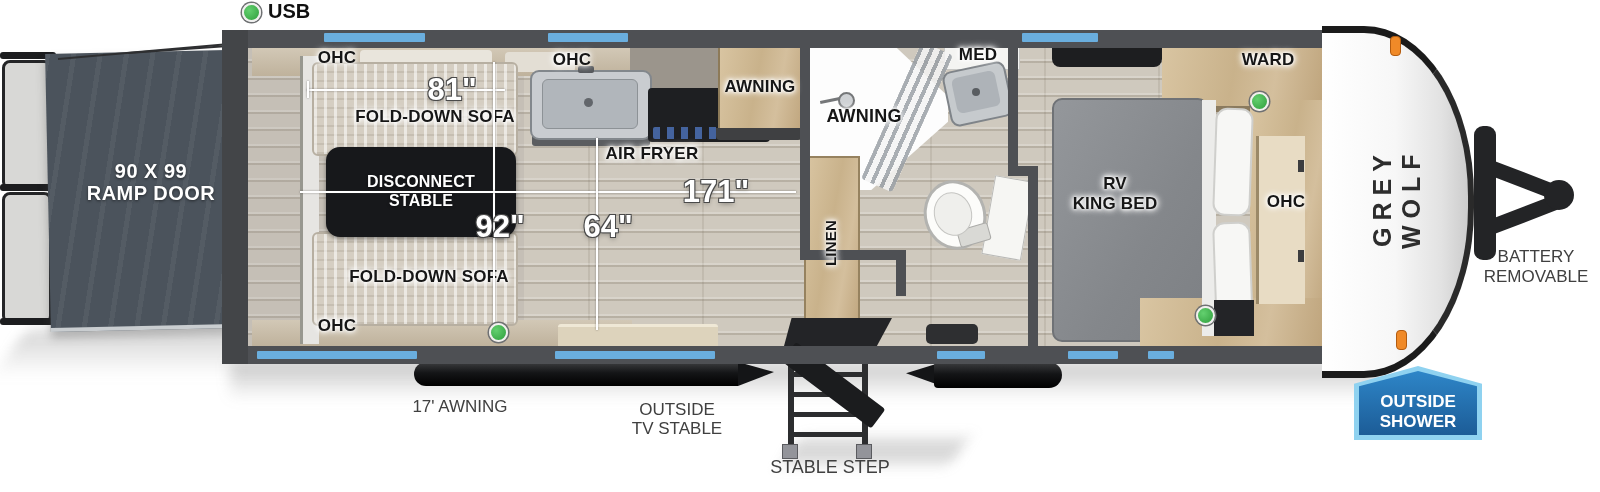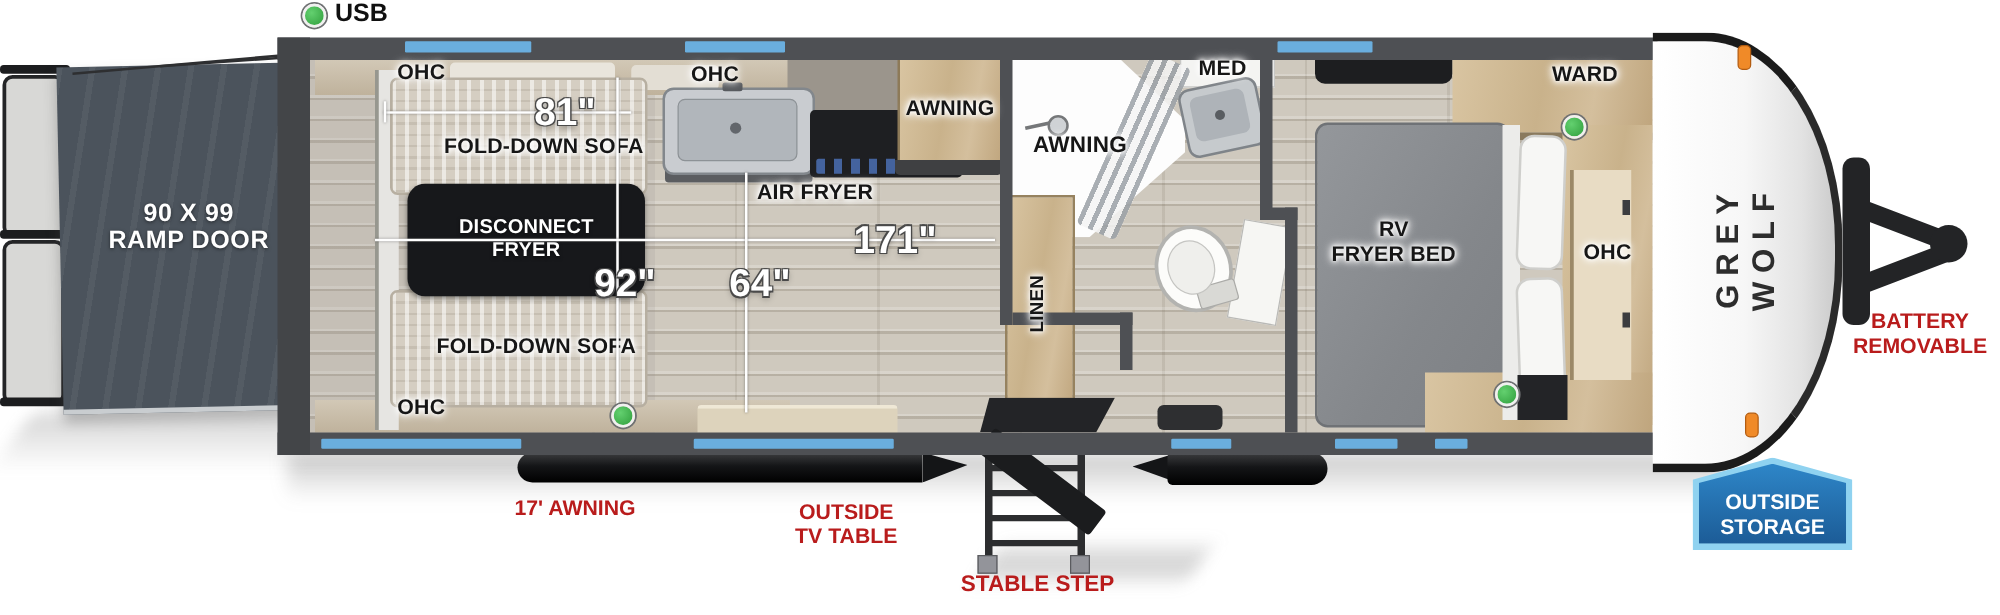--- a/index.html
+++ b/index.html
@@ -11,21 +11,21 @@
        font-weight:700;font-size:17px;color:#161616;letter-spacing:.2px;
        text-shadow:0 0 3px #fff,0 0 5px #fff,0 0 7px #fff,0 0 9px #fff;z-index:30;}
   .lbl.small{font-size:15px;}
   .lbl.white{color:#fff;text-shadow:0 1px 3px rgba(0,0,0,.55);}
   .lbl.vert{writing-mode:vertical-rl;transform:translate(-50%,-50%) rotate(180deg);}
   .dim{position:absolute;transform:translate(-50%,-50%);white-space:nowrap;
        font-weight:800;font-size:31px;color:#fff;z-index:32;
        text-shadow:1px 1px 0 #4a4a4a,-1px -1px 0 #4a4a4a,1px -1px 0 #4a4a4a,-1px 1px 0 #4a4a4a,0 2px 5px rgba(0,0,0,.35);}
   .dimline{position:absolute;background:#fff;box-shadow:0 0 2px rgba(60,60,60,.6);z-index:31;}
   .ext-lbl{position:absolute;transform:translate(-50%,-50%);white-space:nowrap;
-       font-weight:700;font-size:17px;color:#b91c1c;z-index:30;}
+       font-weight:400;font-size:17px;color:#404040;z-index:30;}
   
   .wall{position:absolute;background:#4e5054;z-index:10;}
   .window{position:absolute;background:#6aaede;height:9px;z-index:12;border-radius:1px;}
   .floor{position:absolute;left:248px;top:48px;width:1074px;height:302px;z-index:2;
          background-color:#cfc9be;
          background-image:
            repeating-linear-gradient(0deg, rgba(255,255,255,.20) 0 2px, transparent 2px 17px),
            repeating-linear-gradient(0deg, transparent 0 15px, rgba(122,112,95,.28) 15px 17px),
            repeating-linear-gradient(90deg, transparent 0 112px, rgba(122,112,95,.16) 112px 114px);}
   .garage-tint{position:absolute;left:248px;top:48px;width:276px;height:302px;z-index:3;
@@ -88,21 +88,21 @@
   <div class="abs" style="left:360px;top:50px;width:132px;height:22px;background:#e9e5dc;border-radius:4px;z-index:5;"></div>
   <div class="abs" style="left:505px;top:52px;width:70px;height:20px;background:#e3ded4;border-radius:4px;z-index:5;"></div>
   <div class="abs woodband" style="left:252px;top:320px;width:380px;height:26px;z-index:4;"></div>
   <div class="abs" style="left:300px;top:56px;width:16px;height:288px;background:#e6e5e2;border-left:3px solid #97978f;z-index:5;"></div>
 
   <div class="sofa" style="left:312px;top:62px;width:202px;height:90px;"></div>
   <div class="sofa" style="left:312px;top:232px;width:202px;height:90px;"></div>
 
   <div class="abs" style="left:326px;top:147px;width:190px;height:90px;background:#17181b;border-radius:14px;z-index:6;box-shadow:0 2px 4px rgba(0,0,0,.4);"></div>
   <div class="lbl white" style="left:421px;top:182px;font-size:16px;">DISCONNECT</div>
-  <div class="lbl white" style="left:421px;top:201px;font-size:16px;">FRYER</div>
+  <div class="lbl white" style="left:421px;top:201px;font-size:16px;">STABLE</div>
 
   <div class="lbl" style="left:337px;top:58px;">OHC</div>
   <div class="lbl" style="left:337px;top:326px;">OHC</div>
   <div class="lbl" style="left:435px;top:117px;">FOLD-DOWN SOFA</div>
   <div class="lbl" style="left:429px;top:277px;">FOLD-DOWN SOFA</div>
 
   <div class="usb-dot" style="left:489px;top:323px;"></div>
 
   <div class="abs" style="left:630px;top:48px;width:90px;height:44px;background:#9b958c;z-index:4;"></div>
   <div class="abs" style="left:530px;top:70px;width:118px;height:66px;background:#c9ccd0;border:2px solid #82878c;border-radius:9px;z-index:6;"></div>
@@ -157,21 +157,21 @@
   <div class="abs wood" style="left:1250px;top:100px;width:72px;height:240px;z-index:5;"></div>
   <div class="abs" style="left:1256px;top:136px;width:46px;height:168px;background:#e8dcc4;border-left:3px solid #9b8968;z-index:6;"></div>
   <div class="abs" style="left:1298px;top:160px;width:6px;height:12px;background:#3c3d3f;z-index:7;"></div>
   <div class="abs" style="left:1298px;top:250px;width:6px;height:12px;background:#3c3d3f;z-index:7;"></div>
   <div class="abs wood" style="left:1140px;top:298px;width:182px;height:48px;z-index:5;"></div>
   <div class="abs" style="left:1214px;top:300px;width:40px;height:36px;background:#232427;z-index:6;"></div>
   <div class="usb-dot" style="left:1250px;top:92px;"></div>
   <div class="usb-dot" style="left:1196px;top:306px;"></div>
 
   <div class="lbl" style="left:1115px;top:184px;text-align:right;">RV</div>
-  <div class="lbl" style="left:1115px;top:204px;">FRYER BED</div>
+  <div class="lbl" style="left:1115px;top:204px;">KING BED</div>
   <div class="lbl" style="left:1268px;top:60px;text-align:right;">WARD</div>
   <div class="lbl" style="left:1286px;top:202px;">OHC</div>
 
   <div class="dimline" style="left:307px;top:89px;width:198px;height:2px;"></div>
   <div class="dimline" style="left:307px;top:81px;width:2px;height:17px;"></div>
   <div class="dim" style="left:452px;top:90px;">81"</div>
 
   <div class="dimline" style="left:493px;top:62px;width:2px;height:268px;"></div>
   <div class="dim" style="left:500px;top:227px;">92"</div>
 
@@ -207,34 +207,34 @@
               background:linear-gradient(180deg,#3d3e40,#141517 45%,#000);"></div>
   <div class="abs" style="left:738px;top:362px;width:36px;height:24px;background:#141517;z-index:9;
               clip-path:polygon(0 0,100% 42%,0 100%);"></div>
   <div class="abs" style="left:1036px;top:354px;width:10px;height:12px;background:#1a1b1d;z-index:8;"></div>
   <div class="abs" style="left:906px;top:364px;width:30px;height:20px;background:#141517;z-index:9;
               clip-path:polygon(100% 0,0 46%,100% 100%);"></div>
   <div class="abs" style="left:934px;top:362px;width:128px;height:26px;border-radius:4px 13px 13px 4px;z-index:9;
               background:linear-gradient(180deg,#3d3e40,#141517 45%,#000);"></div>
   <div class="ext-lbl" style="left:460px;top:407px;">17' AWNING</div>
   <div class="ext-lbl" style="left:677px;top:410px;">OUTSIDE</div>
-  <div class="ext-lbl" style="left:677px;top:429px;">TV TABLE</div>
+  <div class="ext-lbl" style="left:677px;top:429px;">TV STABLE</div>
 
   <div class="abs" style="left:796px;top:342px;width:112px;height:24px;background:#1b1c1e;border-radius:3px;transform:rotate(37deg);transform-origin:left top;z-index:7;"></div>
   <div class="abs" style="left:788px;top:352px;width:6px;height:96px;background:#2c2d2f;z-index:6;"></div>
   <div class="abs" style="left:862px;top:352px;width:6px;height:96px;background:#2c2d2f;z-index:6;"></div>
   <div class="stair-rung" style="top:372px;"></div>
   <div class="stair-rung" style="top:392px;"></div>
   <div class="stair-rung" style="top:412px;"></div>
   <div class="stair-rung" style="top:432px;"></div>
   <div class="abs" style="left:782px;top:444px;width:14px;height:13px;background:#93949a;border:1px solid #5a5b5f;z-index:6;"></div>
   <div class="abs" style="left:856px;top:444px;width:14px;height:13px;background:#93949a;border:1px solid #5a5b5f;z-index:6;"></div>
   <div class="ext-lbl" style="left:830px;top:467px;font-size:18px;">STABLE STEP</div>
 
   <div class="abs" style="left:1354px;top:366px;width:128px;height:74px;background:#8fd2f0;z-index:20;
               clip-path:polygon(0 24%,50% 0,100% 24%,100% 100%,0 100%);">
     <div class="abs" style="left:5px;top:5px;width:118px;height:64px;background:linear-gradient(180deg,#2e86c8,#1c5c97);
                 clip-path:polygon(0 24%,50% 0,100% 24%,100% 100%,0 100%);"></div>
     <div class="abs" style="left:0;top:26px;width:128px;text-align:center;color:#fff;font-weight:600;font-size:17px;">OUTSIDE</div>
-    <div class="abs" style="left:0;top:46px;width:128px;text-align:center;color:#fff;font-weight:600;font-size:17px;">STORAGE</div>
+    <div class="abs" style="left:0;top:46px;width:128px;text-align:center;color:#fff;font-weight:600;font-size:17px;">SHOWER</div>
   </div>
 
 </div>
 
 </body></html>

